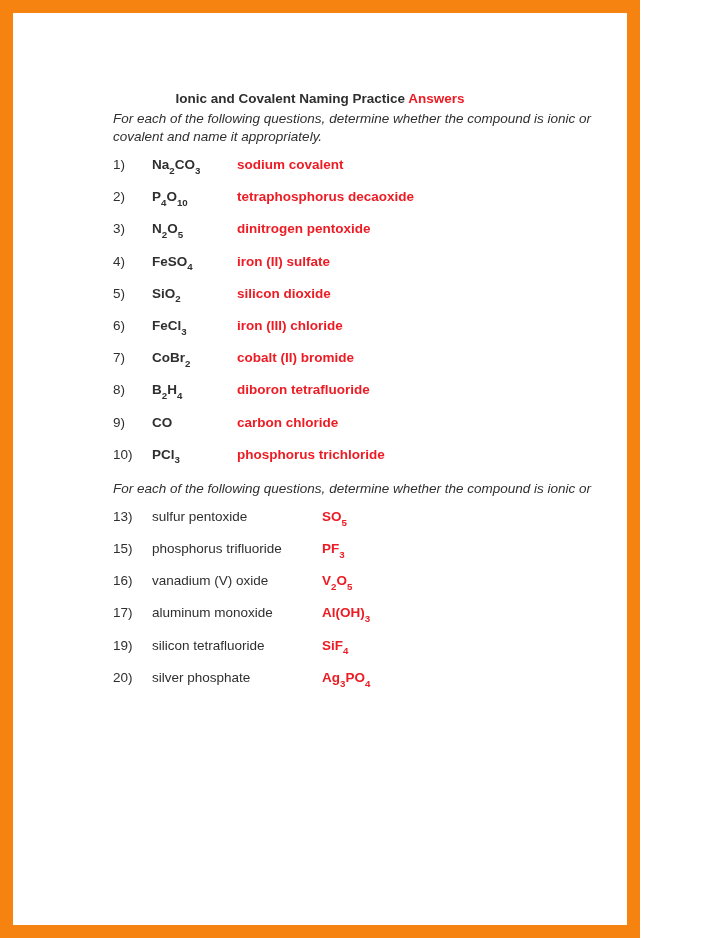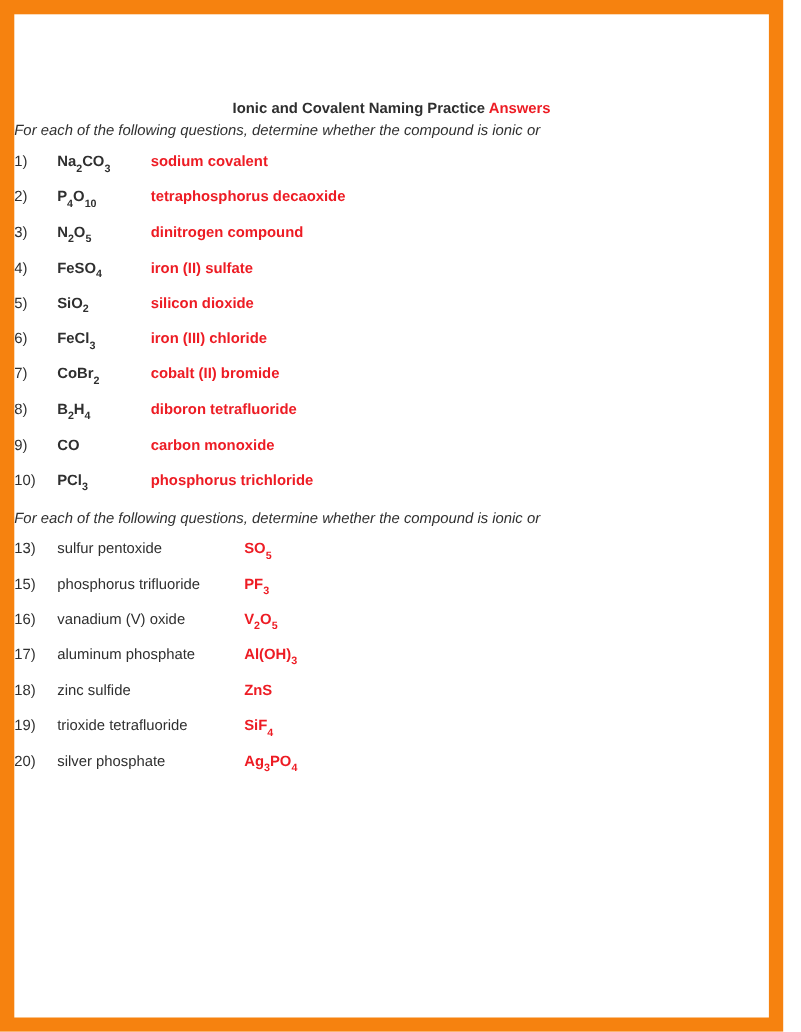--- a/index.html
+++ b/index.html
@@ -1,35 +1,35 @@
 <!DOCTYPE html>
 <html><head>
 <meta charset="utf-8">
 <style>
   html, body { margin: 0; padding: 0; background: #ffffff; }
   .frame {
-    width: 712px; height: 938px;
+    width: 640px; height: 938px;
     box-sizing: border-box;
     border: 13px solid var(--orange, #f6820f);
     background: #ffffff;
     position: relative;
     overflow: hidden;
     font-family: "Liberation Sans", sans-serif;
     color: var(--ink, #2f2f2f);
   }
   .title {
     margin: 79px 0 0 0;
     font-size: 13.5px;
     line-height: 14px;
     font-weight: bold;
     text-align: center;
     color: var(--ink, #2f2f2f);
   }
   .red { color: var(--red, #ed1c24); }
-  .content { width: 560px; }
+  .content { margin-left: 100px; width: 560px; }
   .instructions {
     font-style: italic;
     font-size: 13.5px;
     line-height: 18px;
     margin: 4px 0 0 0;
   }
   .instructions span { display: block; }
   .instructions.second { margin-top: 1px; }
   ol.qlist { list-style: none; margin: 11px 0 0 0; padding: 0; }
   .row {
@@ -50,39 +50,40 @@
 
 <div class="frame" style="--orange: #f6820f; --red: #ed1c24; --ink: #2f2f2f;">
   <h1 class="title">
     <span>Ionic and Covalent Naming Practice</span>
     <span class="red">Answers</span>
   </h1>
 
   <div class="content">
     <p class="instructions">
       <span>For each of the following questions, determine whether the compound is ionic or</span>
+      <span>covalent and name it appropriately.</span>
     </p>
 
     <ol class="qlist">
   <li class="row">
     <span class="col-num">1)</span>
     <span class="col-formula">Na<sub>2</sub>CO<sub>3</sub></span>
     <span class="answer">sodium covalent</span>
   </li>
 
   <li class="row">
     <span class="col-num">2)</span>
     <span class="col-formula">P<sub>4</sub>O<sub>10</sub></span>
     <span class="answer">tetraphosphorus decaoxide</span>
   </li>
 
   <li class="row">
     <span class="col-num">3)</span>
     <span class="col-formula">N<sub>2</sub>O<sub>5</sub></span>
-    <span class="answer">dinitrogen compound</span>
+    <span class="answer">dinitrogen pentoxide</span>
   </li>
 
   <li class="row">
     <span class="col-num">4)</span>
     <span class="col-formula">FeSO<sub>4</sub></span>
     <span class="answer">iron (II) sulfate</span>
   </li>
 
   <li class="row">
     <span class="col-num">5)</span>
@@ -104,21 +105,21 @@
 
   <li class="row">
     <span class="col-num">8)</span>
     <span class="col-formula">B<sub>2</sub>H<sub>4</sub></span>
     <span class="answer">diboron tetrafluoride</span>
   </li>
 
   <li class="row">
     <span class="col-num">9)</span>
     <span class="col-formula">CO</span>
-    <span class="answer">carbon monoxide</span>
+    <span class="answer">carbon chloride</span>
   </li>
 
   <li class="row">
     <span class="col-num">10)</span>
     <span class="col-formula">PCl<sub>3</sub></span>
     <span class="answer">phosphorus trichloride</span>
   </li>
 </ol>
 
     <p class="instructions second">
@@ -142,33 +143,28 @@
   </li>
 
   <li class="row">
     <span class="col-num">16)</span>
     <span class="col-name">vanadium (V) oxide</span>
     <span class="answer">V<sub>2</sub>O<sub>5</sub></span>
   </li>
 
   <li class="row">
     <span class="col-num">17)</span>
-    <span class="col-name">aluminum phosphate</span>
+    <span class="col-name">aluminum monoxide</span>
     <span class="answer">Al(OH)<sub>3</sub></span>
   </li>
 
-  <li class="row">
-    <span class="col-num">18)</span>
-    <span class="col-name">zinc sulfide</span>
-    <span class="answer">ZnS</span>
-  </li>
 
   <li class="row">
     <span class="col-num">19)</span>
-    <span class="col-name">trioxide tetrafluoride</span>
+    <span class="col-name">silicon tetrafluoride</span>
     <span class="answer">SiF<sub>4</sub></span>
   </li>
 
   <li class="row">
     <span class="col-num">20)</span>
     <span class="col-name">silver phosphate</span>
     <span class="answer">Ag<sub>3</sub>PO<sub>4</sub></span>
   </li>
 </ol>
   </div>

